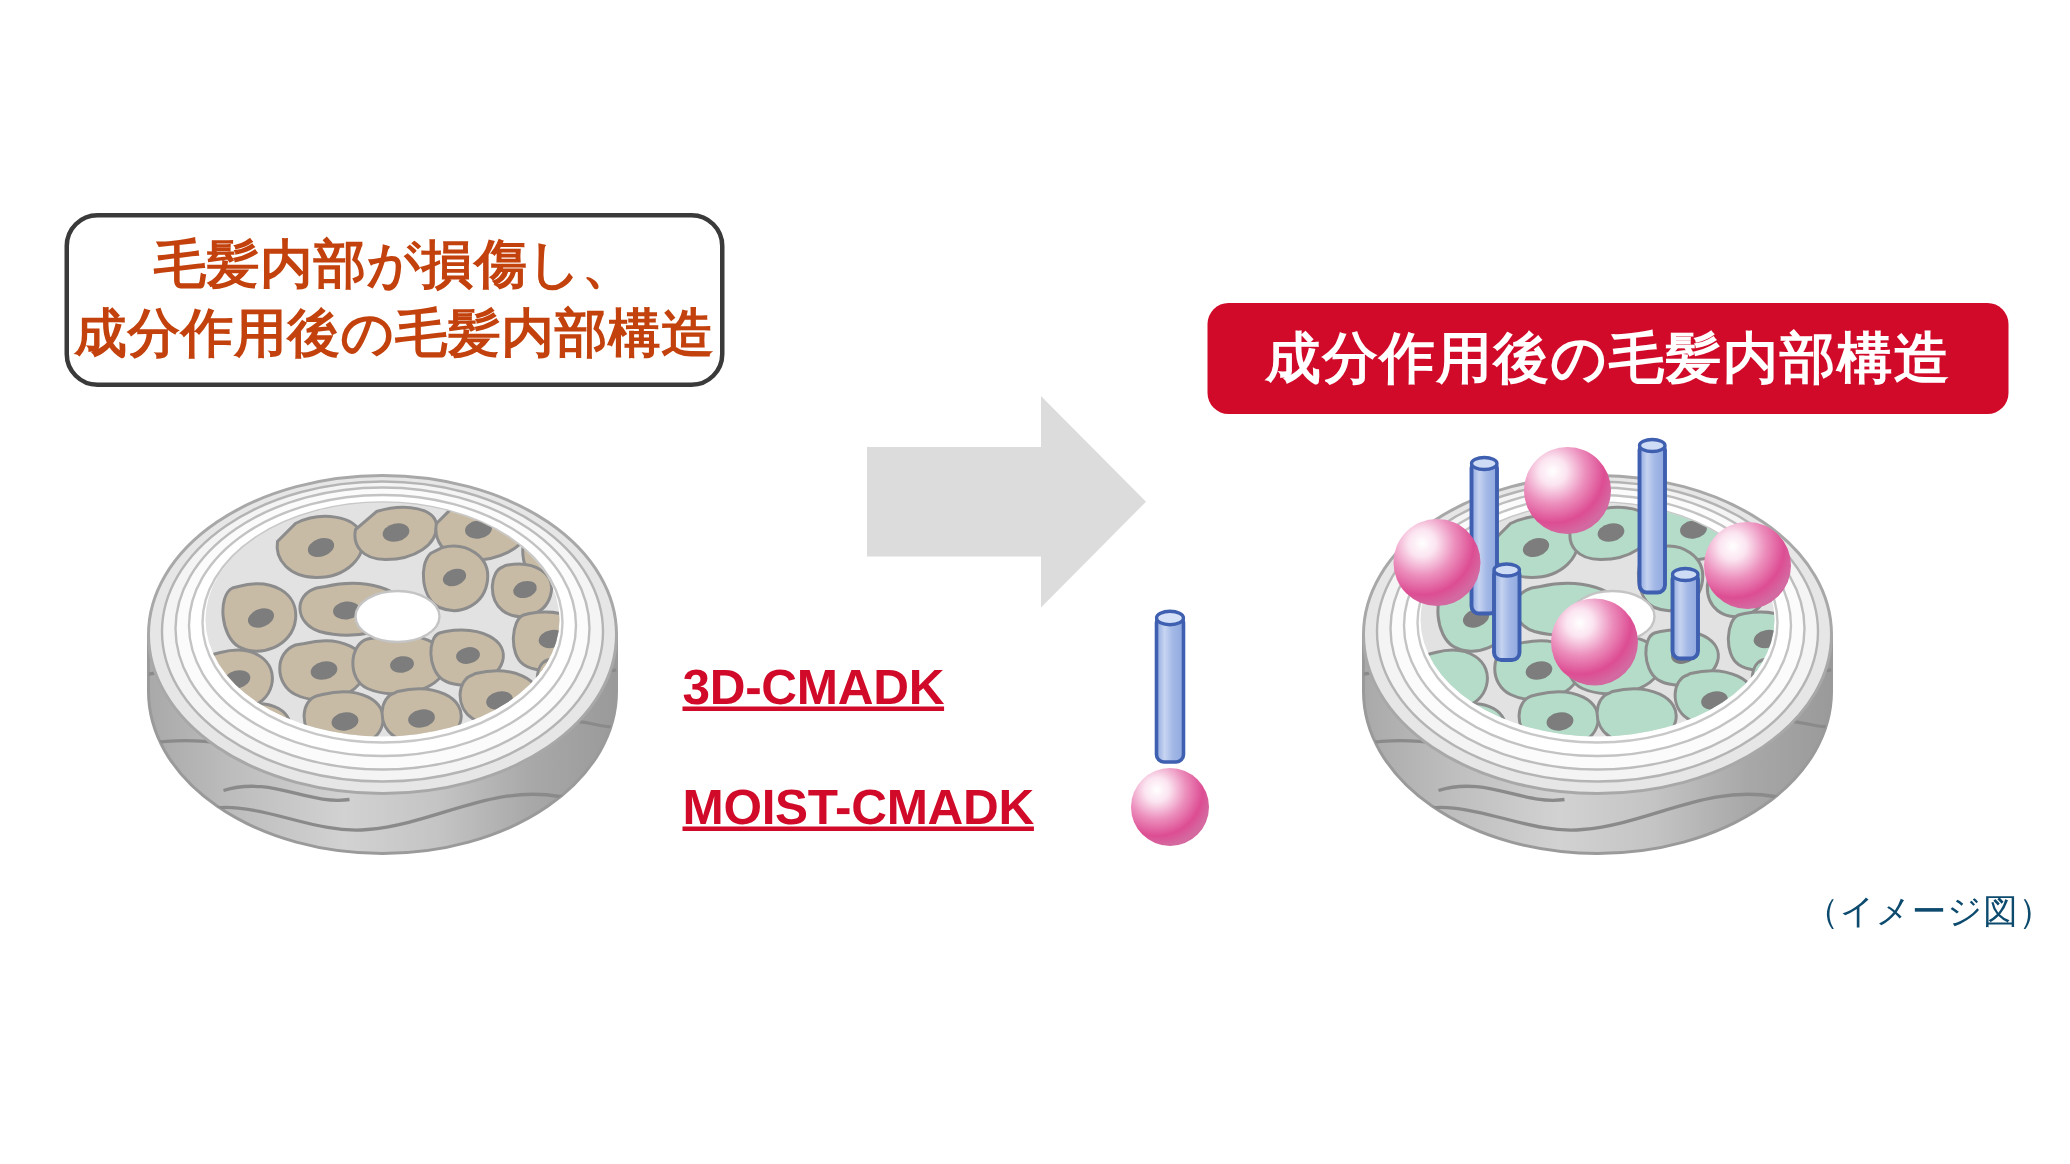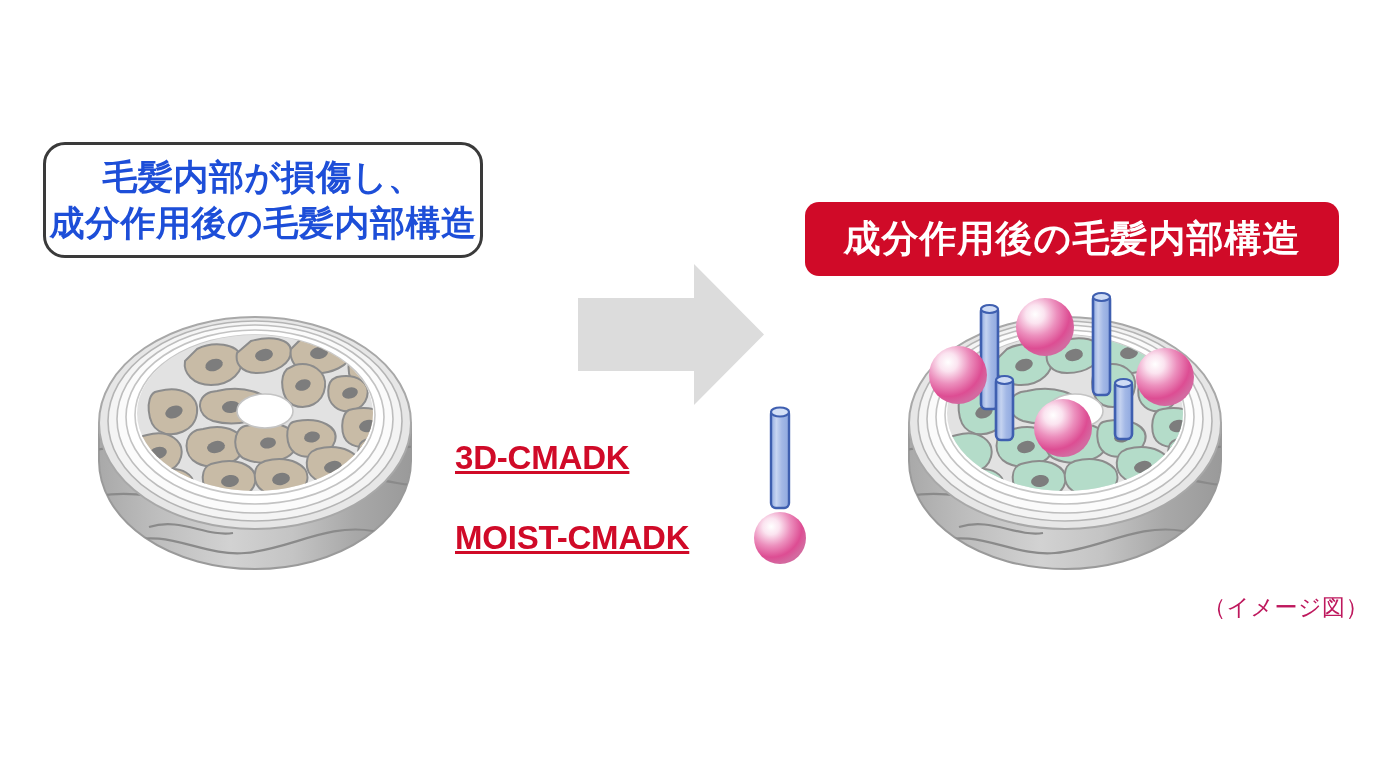--- a/index.html
+++ b/index.html
@@ -30,21 +30,21 @@
     border-radius: 22px;
     background: #ffffff;
     display: flex;
     flex-direction: column;
     align-items: center;
     justify-content: center;
   }
   #left-caption .cap-line {
     font-size: 35px;
     font-weight: bold;
-    color: #1d4ed8;
+    color: #c2410c;
     line-height: 1.32;
     letter-spacing: 0.5px;
     white-space: nowrap;
   }
 
   
   #right-badge {
     position: absolute;
     left: 805px;
     top: 172px;
@@ -117,21 +117,21 @@
     justify-content: center;
     align-items: center;
   }
 
   
   #footnote {
     position: absolute;
     left: 1203px;
     top: 592px;
     font-size: 23px;
-    color: #be185d;
+    color: #0c4a6e;
     white-space: nowrap;
     letter-spacing: 0.5px;
   }
 </style>
 </head>
 <body>
 
 <div id="stage">
 
   <div id="left-caption">

